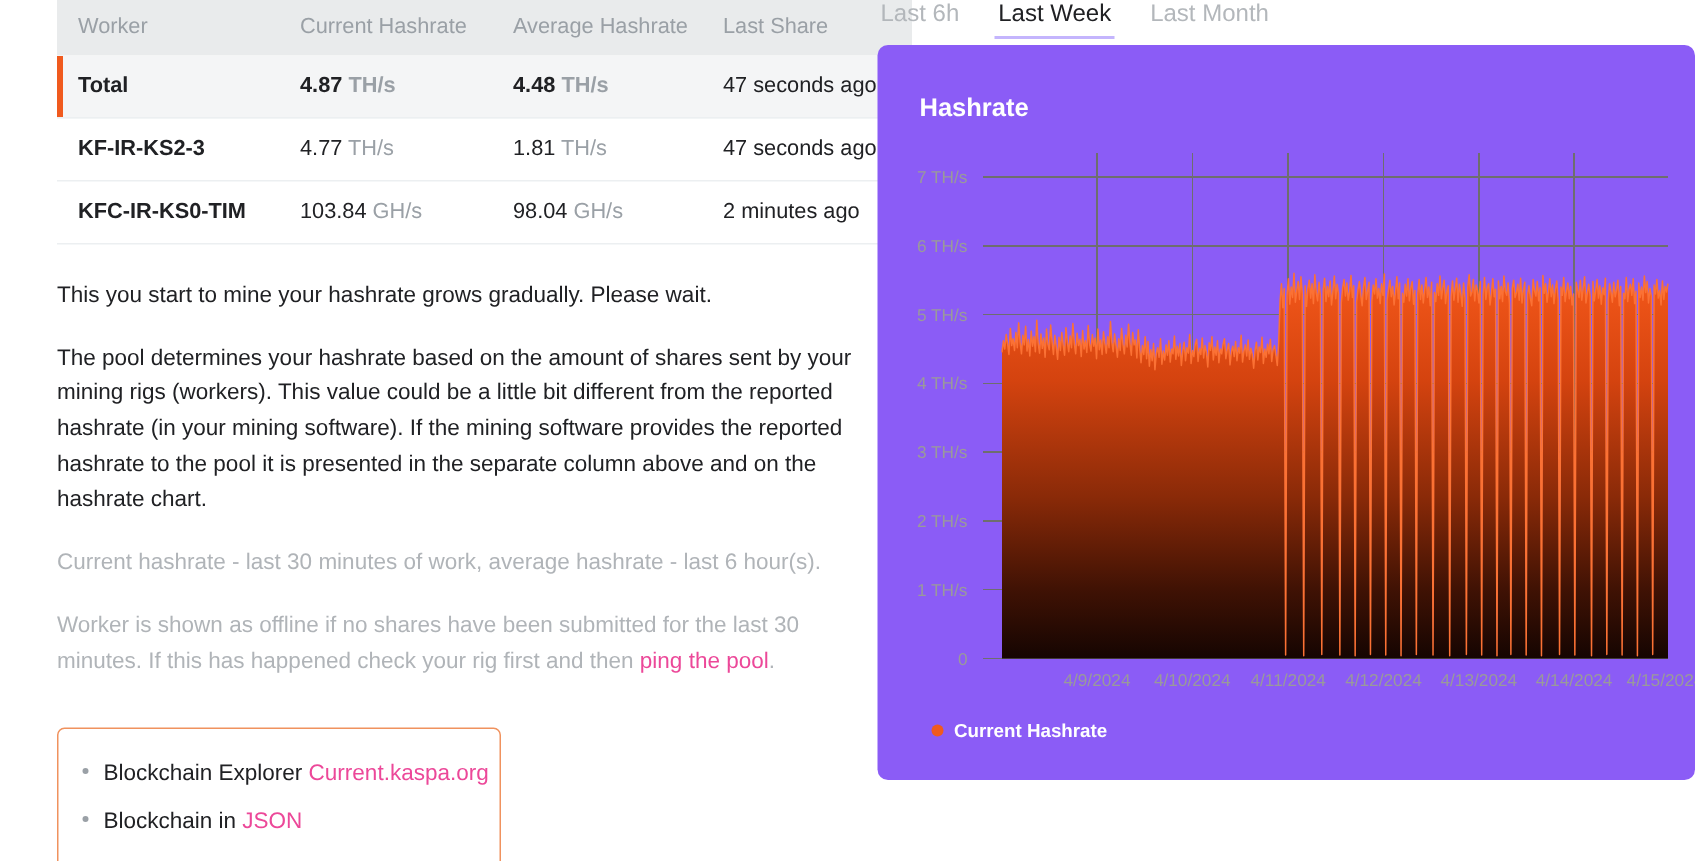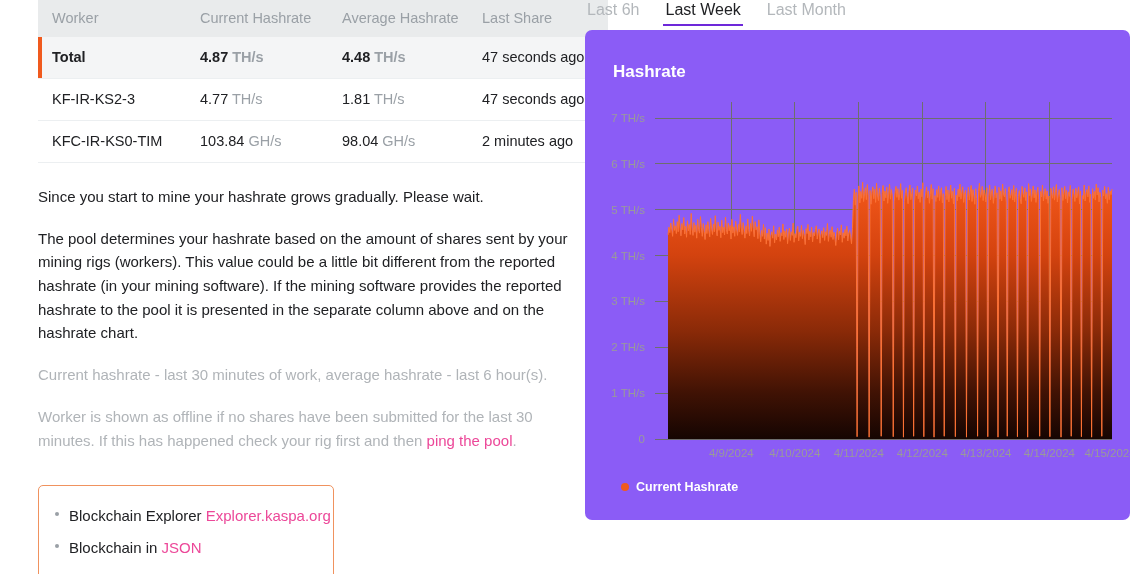--- a/index.html
+++ b/index.html
@@ -56,21 +56,21 @@
   }
   .col-worker  { width: 148px; padding-left: 14px !important; }
   .col-current { width: 142px; }
   .col-average { width: 140px; }
   .col-last    { width: 126px; }
   th.col-worker  { padding-left: 14px !important; }
   .unit { color: #9aa0a6; font-weight: normal; }
   tr.total-row .unit { color: #9aa0a6; font-weight: bold; }
   td.last-share-muted { color: #9aa0a6; }
   tr.total-row td.last-share-strong { color: #202124; font-weight: normal; }
-  td.worker-name { color: #202124; font-weight: normal; }
+  td.worker-name { color: #202124; font-weight: bold; }
   tr.total-row td.worker-name { font-weight: bold; }
 
   
   .para {
     font-size: 15px;
     line-height: 1.58;
     color: #202124;
     margin: 0 0 18px 0;
     width: 534px;
   }
@@ -133,21 +133,21 @@
   }
   .tab {
     font-size: 16px;
     color: #b3b7bb;
     padding: 1px 2px 5px 2px;
     cursor: pointer;
     white-space: nowrap;
   }
   .tab.active {
     color: #202124;
-    border-bottom: 2px solid #6d28d9;
+    border-bottom: 2px solid #c4b5fd;
   }
 
   .chart-panel {
     position: absolute;
     left: 0;
     top: 30px;
     width: 545px;
     height: 490px;
     background: #8b5cf6;
     border-radius: 7px;
@@ -225,28 +225,28 @@
         </tr>
         <tr>
           <td class="col-worker worker-name">KFC-IR-KS0-TIM</td>
           <td class="col-current"><span>103.84</span> <span class="unit">GH/s</span></td>
           <td class="col-average"><span>98.04</span> <span class="unit">GH/s</span></td>
           <td class="col-last last-share-muted">2 minutes ago</td>
         </tr>
       </tbody>
     </table>
 
-    <p class="para first">Since you start to mine your hashrate grows gradually. Please wait.</p>
+    <p class="para first">This you start to mine your hashrate grows gradually. Please wait.</p>
     <p class="para">The pool determines your hashrate based on the amount of shares sent by your mining rigs (workers). This value could be a little bit different from the reported hashrate (in your mining software). If the mining software provides the reported hashrate to the pool it is presented in the separate column above and on the hashrate chart.</p>
     <p class="para muted">Current hashrate - last 30 minutes of work, average hashrate - last 6 hour(s).</p>
     <p class="para muted"><span>Worker is shown as offline if no shares have been submitted for the last 30 minutes. If this has happened check your rig first and then </span><a class="link" href="#">ping the pool</a><span>.</span></p>
 
     <div class="info-box">
       <ul>
-        <li><span>Blockchain Explorer</span> <a class="link" href="#">Explorer.kaspa.org</a></li>
+        <li><span>Blockchain Explorer</span> <a class="link" href="#">Current.kaspa.org</a></li>
         <li><span>Blockchain in</span> <a class="link" href="#">JSON</a></li>
       </ul>
     </div>
   </div>
 
   <div id="right-col">
 
     <div class="tabs">
       <div class="tab">Last 6h</div>
       <div class="tab active">Last Week</div>

